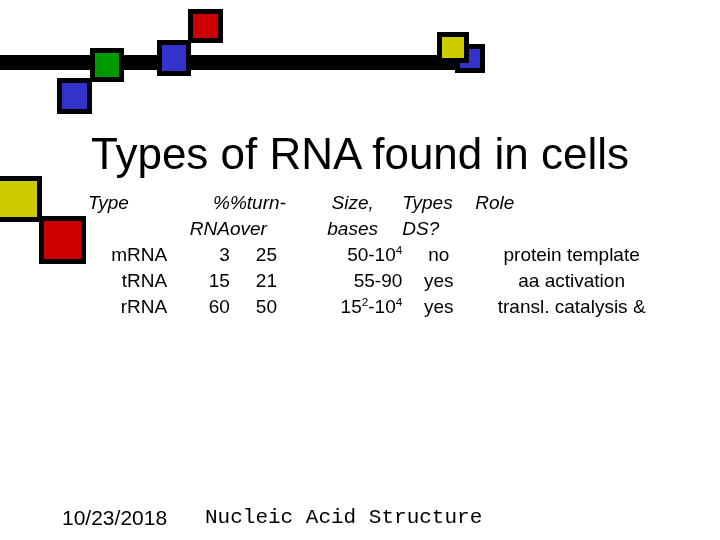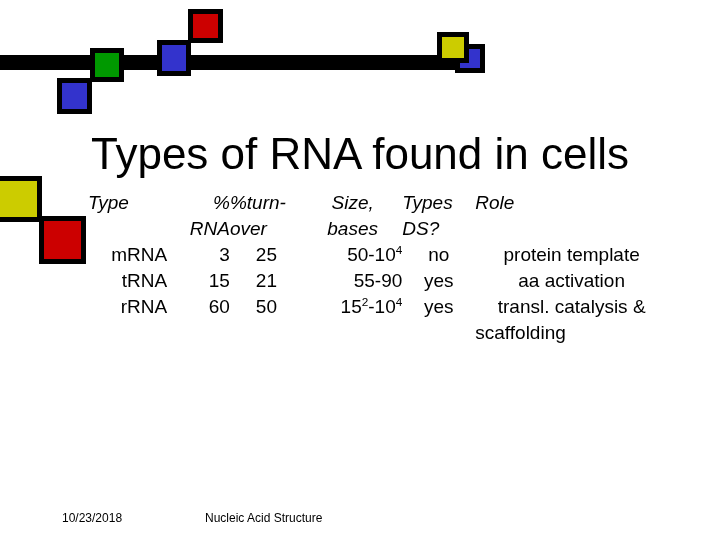--- a/index.html
+++ b/index.html
@@ -91,25 +91,25 @@
 
   sup { font-size: 0.62em; vertical-align: super; line-height: 0; }
 
   
   #footer {
     position: absolute;
     left: 0;
     top: 505px;
     width: 588px;
     height: 26px;
-    font-size: 12px;
+    font-size: 21px;
     line-height: 26px;
   }
   #footer-date   { position: absolute; left: 62px;  top: 0; }
-  #footer-center { position: absolute; left: 205px; top: 0; }
+  #footer-center { position: absolute; left: 205px; top: 0; font-family: Liberation Mono, monospace; }
   #footer-page   { position: absolute; left: 560px; top: 4px; }
 </style>
 </head>
 <body>
 
 <div id="top-decor">
   <div class="bar" style="left:0px; top:55px; width:475px; height:15px;"></div>
   <div class="sq" style="left:188px; top:9px; width:35px; height:34px; background:#CC0000;"></div>
   <div class="sq" style="left:157px; top:40px; width:34px; height:36px; background:#3333CC;"></div>
   <div class="sq" style="left:90px; top:48px; width:34px; height:34px; background:#009900;"></div>
@@ -164,28 +164,20 @@
 
     <tr>
       <td class="c-type">rRNA</td>
       <td class="c-pct">60</td>
       <td class="c-turn">50</td>
       <td class="c-size"><span>15</span><sup>2</sup><span>-10</span><sup>4</sup></td>
       <td class="c-ds">yes</td>
       <td class="c-role">transl. catalysis &amp;</td>
     </tr>
 
-    <tr>
-      <td class="c-type"></td>
-      <td class="c-pct"></td>
-      <td class="c-turn"></td>
-      <td class="c-size"></td>
-      <td class="c-ds"></td>
-      <td class="c-role role-cont">scaffolding</td>
-    </tr>
 
     <tr class="row-gap">
       <td></td>
       <td></td>
       <td></td>
       <td></td>
       <td></td>
       <td></td>
     </tr>
 

